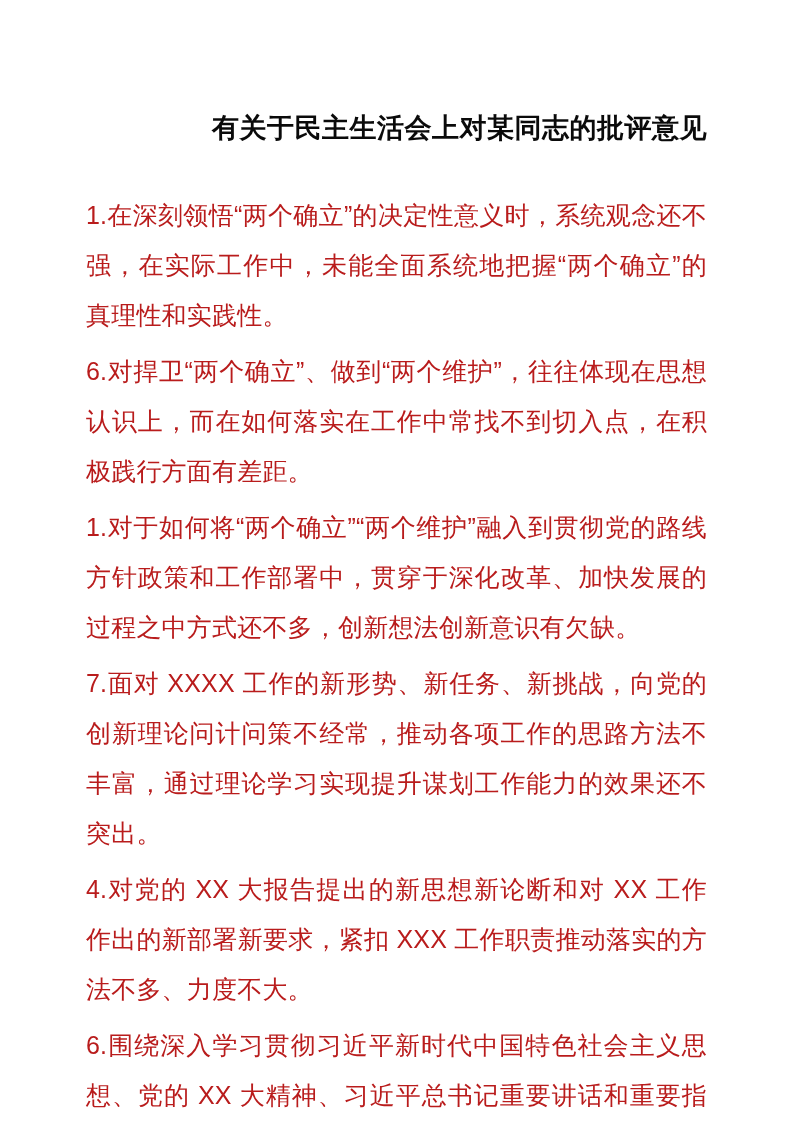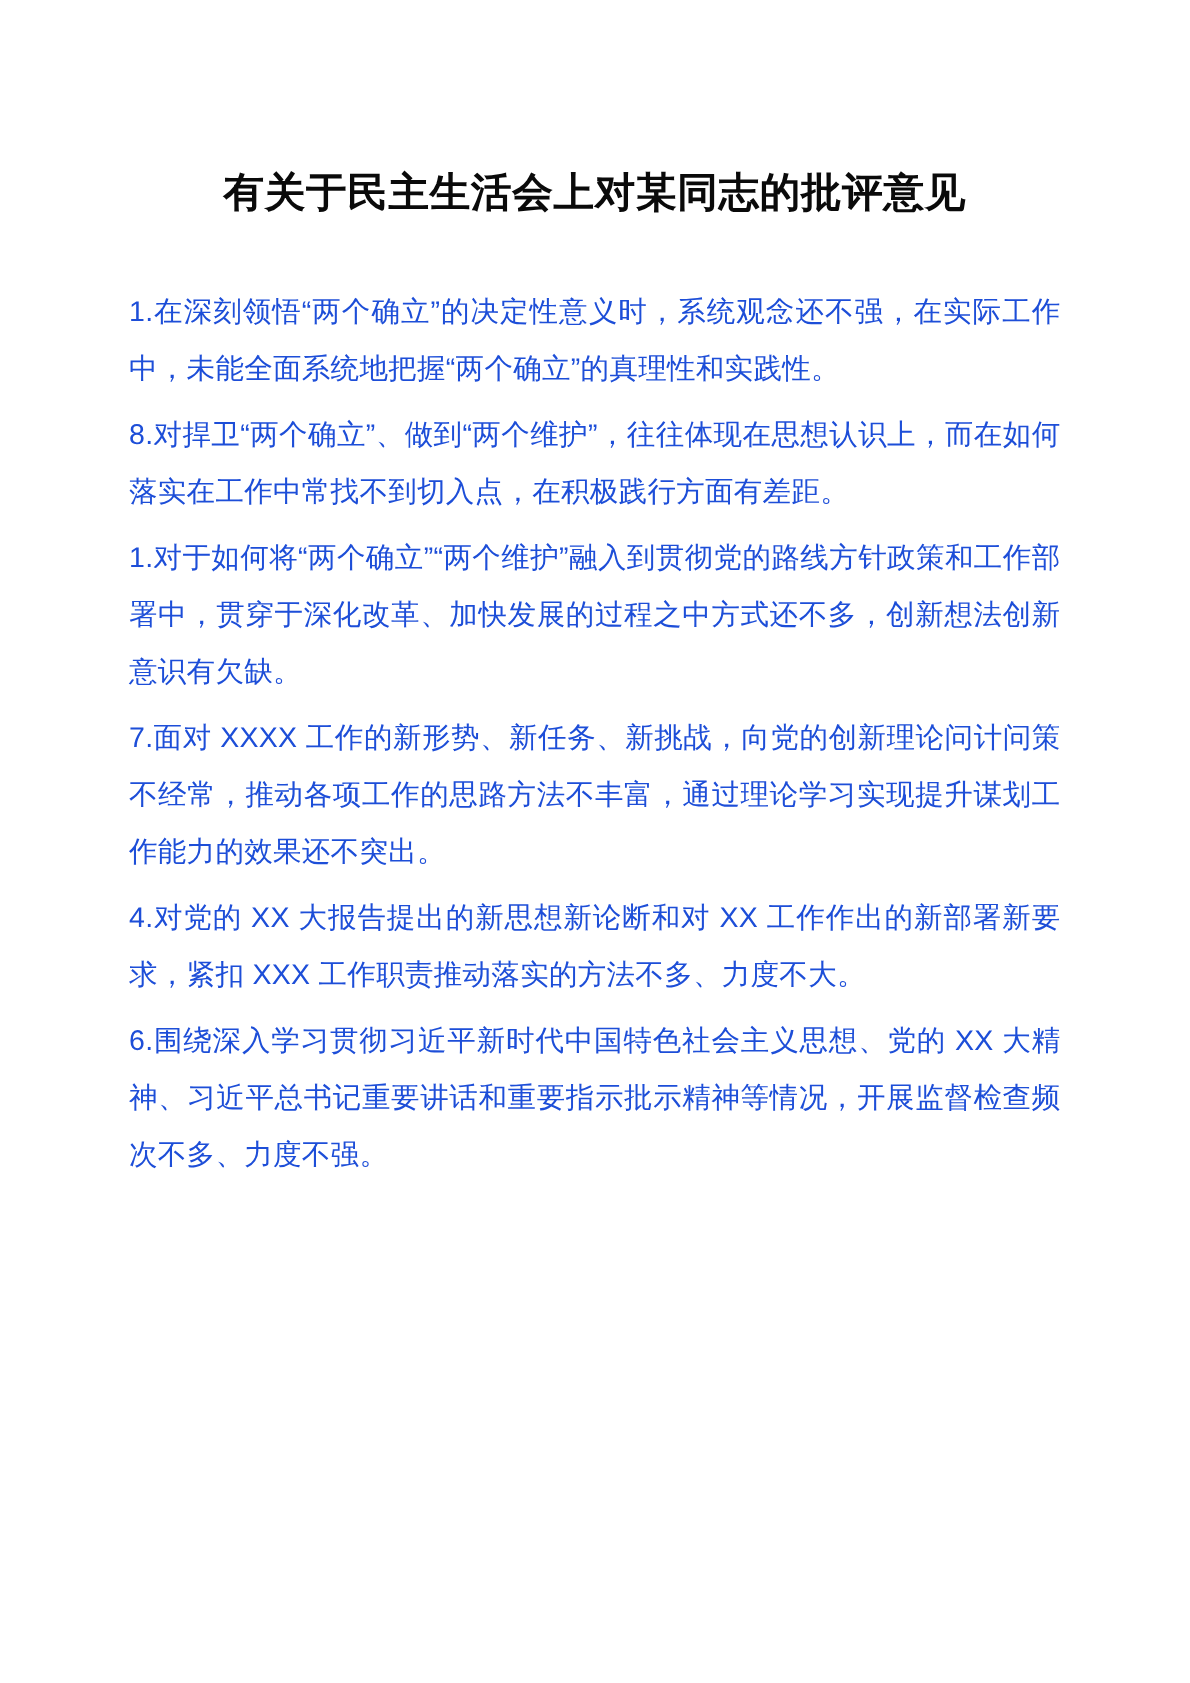--- a/index.html
+++ b/index.html
@@ -22,46 +22,46 @@
     padding: 110px 86px 40px 86px;
     background: #ffffff;
     overflow: hidden;
   }
   .doc-title {
     font-family: "Liberation Sans", "DejaVu Sans", sans-serif;
     font-weight: bold;
     font-size: 27px;
     line-height: 1.4;
     letter-spacing: 0.5px;
-    text-align: center;
+    text-align: right;
     margin: 0 0 42px 0;
     color: #0a0a0a;
   }
   .body-list {
     list-style: none;
     margin: 0;
     padding: 0;
   }
   .para {
     font-family: "Liberation Sans", "DejaVu Sans", sans-serif;
-    font-size: 19px;
+    font-size: 25px;
     line-height: 2.0;
     text-align: justify;
     text-justify: inter-ideograph;
     margin: 0 0 6px 0;
-    color: #1d4ed8;
+    color: #b91c1c;
     letter-spacing: 0.2px;
   }
 </style>
 </head>
 <body>
 
 <div class="page">
   <h1 class="doc-title">有关于民主生活会上对某同志的批评意见</h1>
   <div class="body-list">
     <p class="para">1.在深刻领悟“两个确立”的决定性意义时，系统观念还不强，在实际工作中，未能全面系统地把握“两个确立”的真理性和实践性。</p>
-    <p class="para">8.对捍卫“两个确立”、做到“两个维护”，往往体现在思想认识上，而在如何落实在工作中常找不到切入点，在积极践行方面有差距。</p>
+    <p class="para">6.对捍卫“两个确立”、做到“两个维护”，往往体现在思想认识上，而在如何落实在工作中常找不到切入点，在积极践行方面有差距。</p>
     <p class="para">1.对于如何将“两个确立”“两个维护”融入到贯彻党的路线方针政策和工作部署中，贯穿于深化改革、加快发展的过程之中方式还不多，创新想法创新意识有欠缺。</p>
     <p class="para">7.面对 XXXX 工作的新形势、新任务、新挑战，向党的创新理论问计问策不经常，推动各项工作的思路方法不丰富，通过理论学习实现提升谋划工作能力的效果还不突出。</p>
     <p class="para">4.对党的 XX 大报告提出的新思想新论断和对 XX 工作作出的新部署新要求，紧扣 XXX 工作职责推动落实的方法不多、力度不大。</p>
     <p class="para">6.围绕深入学习贯彻习近平新时代中国特色社会主义思想、党的 XX 大精神、习近平总书记重要讲话和重要指示批示精神等情况，开展监督检查频次不多、力度不强。</p>
   </div>
 </div>
 
 </body></html>

